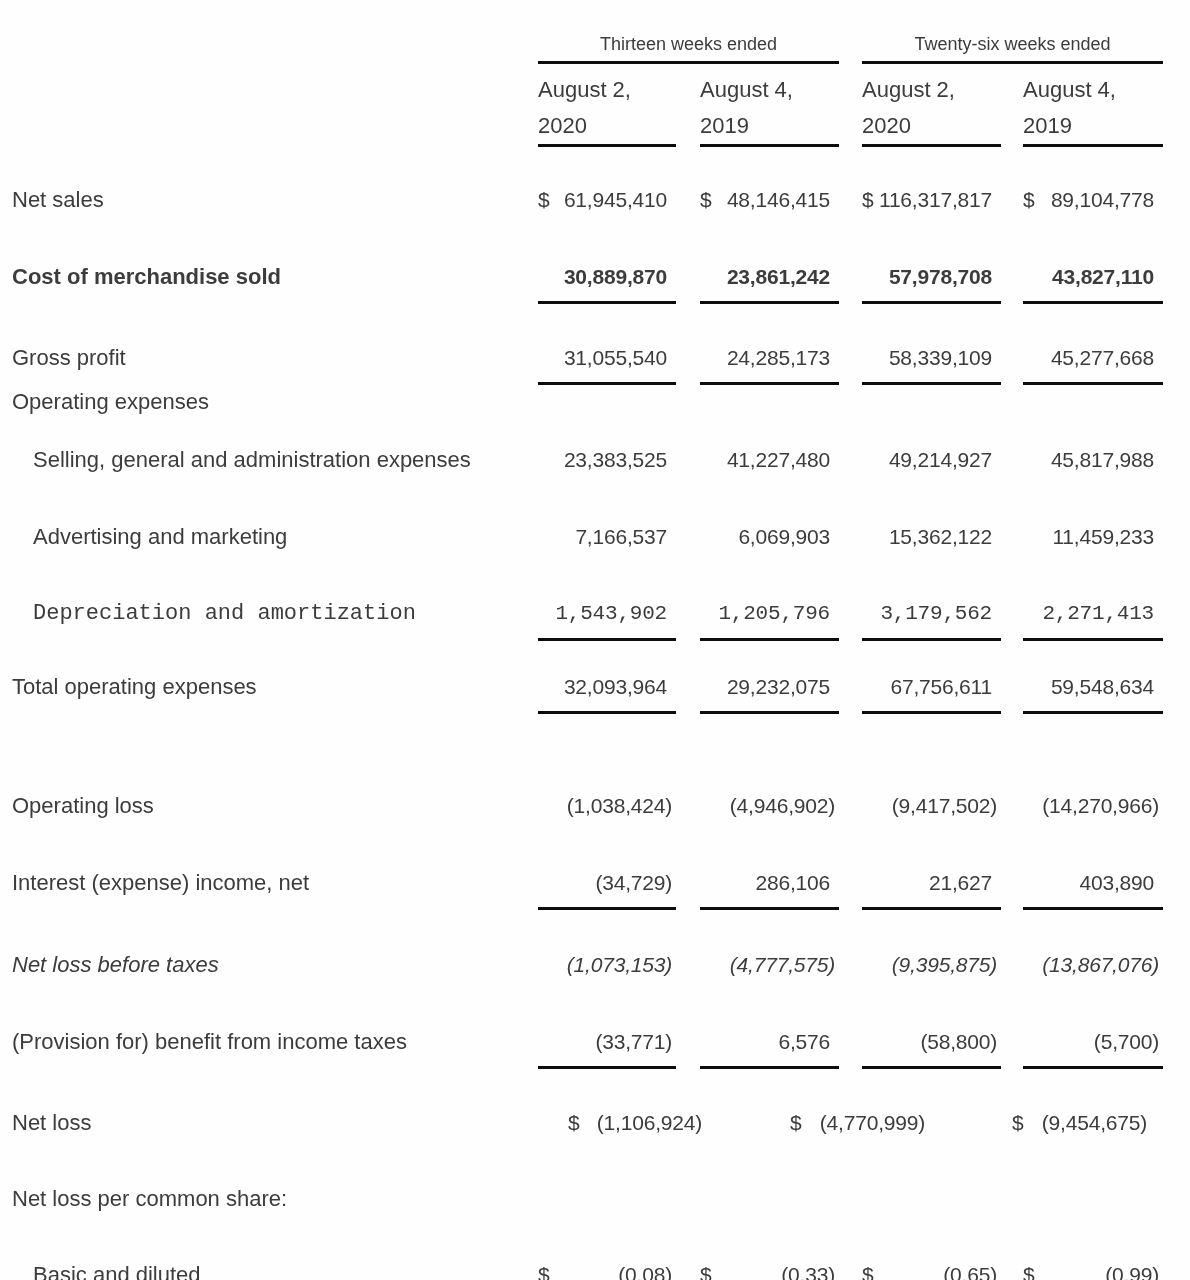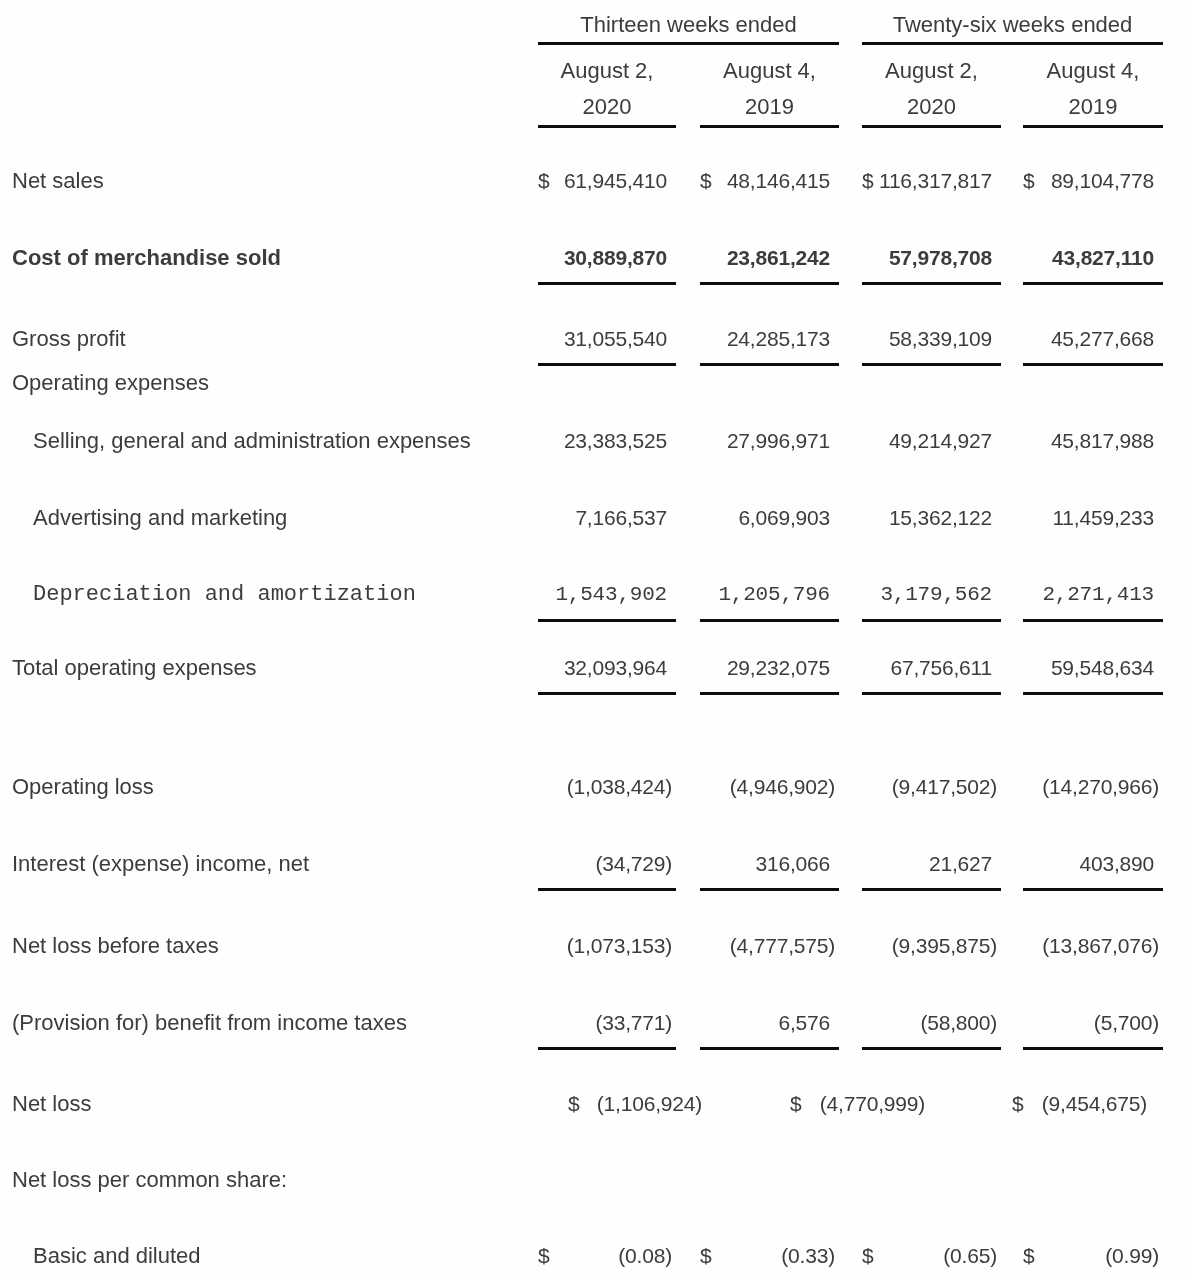--- a/index.html
+++ b/index.html
@@ -15,30 +15,31 @@
   
   .grid8 {
     display: grid;
     grid-template-columns: 538px 138px 24px 139px 23px 139px 22px 140px;
   }
 
   
   .hdr-groups { margin-top: 11px; }
   .group {
     text-align: center;
-    font-size: 22px; line-height: 28px;
+    font-size: 18px; line-height: 28px;
     padding-bottom: 3px;
     border-bottom: 3px solid #0d0d0d;
+    margin-top: 19px;
   }
   .group.g1 { grid-column: 2 / 5; }
   .group.g2 { grid-column: 6 / 9; }
 
   .hdr-dates { margin-top: 8px; }
   .date-cell {
-    text-align: center;
+    text-align: left;
     font-size: 22px; line-height: 36px;
     border-bottom: 3px solid #0d0d0d;
   }
   .date-cell.d1 { grid-column: 2; }
   .date-cell.d2 { grid-column: 4; }
   .date-cell.d3 { grid-column: 6; }
   .date-cell.d4 { grid-column: 8; }
 
   
   .row { font-size: 22px; line-height: 28px; }
@@ -63,21 +64,21 @@
   #rows .row:nth-child(1)  { margin-top: 39px; }
   #rows .row:nth-child(2)  { margin-top: 49px; font-weight: bold; }
   #rows .row:nth-child(3)  { margin-top: 40px; }
   #rows .row:nth-child(4)  { margin-top: 3px;  }
   #rows .row:nth-child(5)  { margin-top: 30px; }
   #rows .row:nth-child(6)  { margin-top: 49px; }
   #rows .row:nth-child(7)  { margin-top: 49px; font-family: Liberation Mono, monospace; }
   #rows .row:nth-child(8)  { margin-top: 32px; }
   #rows .row:nth-child(9)  { margin-top: 78px; }
   #rows .row:nth-child(10) { margin-top: 49px; }
-  #rows .row:nth-child(11) { margin-top: 41px; }
+  #rows .row:nth-child(11) { margin-top: 41px; font-style: italic; }
   #rows .row:nth-child(12) { margin-top: 49px; }
   #rows .row:nth-child(13) { margin-top: 40px; gap: 30px; }
   #rows .row:nth-child(14) { margin-top: 48px; }
   #rows .row:nth-child(15) { margin-top: 48px; }
 </style>
 </head>
 <body>
 
 <div class="sheet">
 
@@ -161,21 +162,21 @@
       </div>
       <div class="row grid8">
         <div class="label ind0">Operating expenses</div>
       </div>
       <div class="row grid8">
         <div class="label ind1">Selling, general and administration expenses</div>
         <div class="cell">
           <span class="val">23,383,525</span>
         </div>
         <div class="cell">
-          <span class="val">27,996,971</span>
+          <span class="val">41,227,480</span>
         </div>
         <div class="cell">
           <span class="val">49,214,927</span>
         </div>
         <div class="cell">
           <span class="val">45,817,988</span>
         </div>
       </div>
       <div class="row grid8">
         <div class="label ind1">Advertising and marketing</div>
@@ -236,21 +237,21 @@
         <div class="cell">
           <span class="val paren">(14,270,966)</span>
         </div>
       </div>
       <div class="row grid8 ruled">
         <div class="label ind0">Interest (expense) income, net</div>
         <div class="cell">
           <span class="val paren">(34,729)</span>
         </div>
         <div class="cell">
-          <span class="val">316,066</span>
+          <span class="val">286,106</span>
         </div>
         <div class="cell">
           <span class="val">21,627</span>
         </div>
         <div class="cell">
           <span class="val">403,890</span>
         </div>
       </div>
       <div class="row grid8">
         <div class="label ind0">Net loss before taxes</div>

